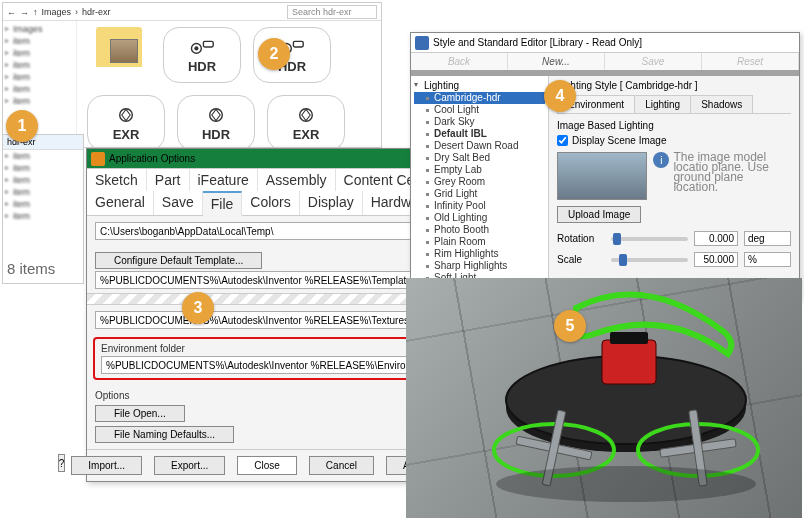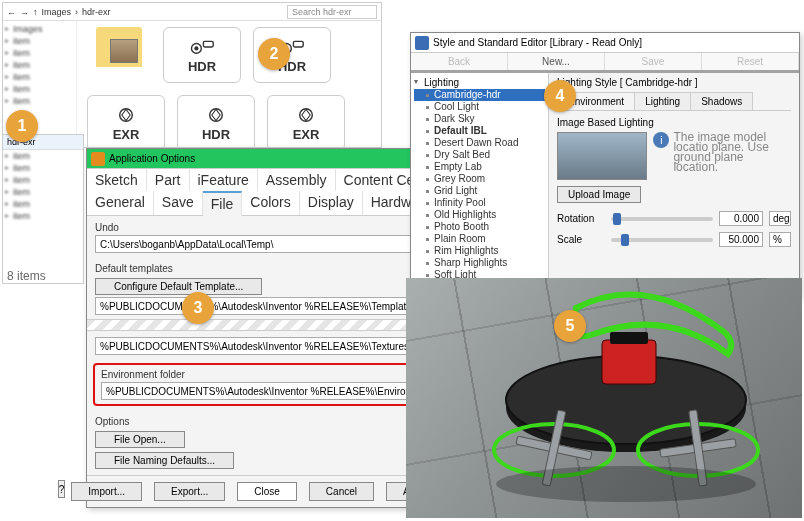--- a/index.html
+++ b/index.html
@@ -11,38 +11,38 @@
 
 .explorer { position: absolute; top: 2px; left: 2px; width: 380px; height: 146px; border: 1px solid #ccc; background: #fff; }
 .explorer .addr { height: 18px; border-bottom: 1px solid #ddd; display: flex; align-items: center; padding: 0 4px; font-size: 9px; color: #333; }
 .explorer .addr .crumb { padding: 0 4px; }
 .explorer .addr .search { margin-left: auto; border: 1px solid #ccc; padding: 1px 4px; width: 90px; font-size: 9px; color: #888; }
 .explorer .body { display: flex; height: calc(100% - 18px); }
 .explorer .tree { width: 74px; border-right: 1px solid #eee; padding: 2px; }
 .explorer .tree .node { font-size: 9px; color: #444; padding: 1px 0 1px 8px; position: relative; filter: blur(1.2px); }
 .explorer .tree .node:before { content: "▸"; position: absolute; left: 0; font-size: 8px; color: #888; }
 .explorer .files { flex: 1; display: flex; flex-wrap: wrap; gap: 12px; padding: 6px 10px; }
-.explorer .tile { width: 78px; height: 56px; border: 1px solid #ccc; border-radius: 6px; display: flex; flex-direction: column; align-items: center; justify-content: center; font-size: 13px; font-weight: 600; color: #333; }
+.explorer .tile { width: 78px; height: 56px; border: 1px solid #ccc; border-radius: 16px; display: flex; flex-direction: column; align-items: center; justify-content: center; font-size: 13px; font-weight: 600; color: #333; }
 .explorer .folder { width: 64px; height: 56px; display: flex; flex-direction: column; align-items: center; }
 .explorer .folder .ficon { width: 46px; height: 40px; background: #f6d97a; border-radius: 3px 3px 0 0; position: relative; }
 .explorer .folder .ficon .thumb { position:absolute; right:4px; bottom:4px; width:28px; height:24px; background:linear-gradient(#b6a080,#8a7050); border:1px solid #777;}
 
 .tile svg { width: 28px; height: 20px; }
 .tile .ext { margin-top: 2px; }
 
 
 .explorer2 { position: absolute; top: 134px; left: 2px; width: 82px; height: 150px; border: 1px solid #ccc; background: #fff; }
 .explorer2 .hdr { background:#eaf2fb; font-size:9px; padding:2px 4px; border-bottom:1px solid #ddd;}
 .explorer2 .node { font-size:9px; padding:1px 4px 1px 10px; color:#444; position:relative; filter:blur(1.2px);}
 .explorer2 .node:before{content:"▸"; position:absolute; left:2px; font-size:8px; color:#888;}
-.explorer2 .bot { position:absolute; bottom:0; left:4px; font-size:12px; color:#666;}
+.explorer2 .bot { position:absolute; bottom:6px; left:4px; font-size:15px; color:#666;}
 
 
 .appopt { position: absolute; top: 148px; left: 86px; width: 370px; border: 1px solid #888; background: #f4f4f4; box-shadow: 2px 2px 6px rgba(0,0,0,.2); }
-.appopt .title { background: #22c55e; height: 20px; display:flex; align-items:center; padding:0 4px; border-bottom:1px solid #ccc; }
+.appopt .title { background: #15803d; height: 20px; display:flex; align-items:center; padding:0 4px; border-bottom:1px solid #ccc; }
 .appopt .title .ticon { width:14px; height:14px; background:#e38b1c; border-radius:2px; margin-right:4px;}
 .appopt .tabs { background:#fff; border-bottom:1px solid #ccc;}
 .appopt .tabs .row { display:flex; }
 .appopt .tabs .tab { padding:3px 8px; font-size:14px; border-right:1px solid #e2e2e2; color:#333; }
 .appopt .tabs .tab.active { background:#f4f4f4; border-top:2px solid #5a9fd4; border-bottom:1px solid #f4f4f4; margin-bottom:-1px;}
 .appopt .sect { padding:6px 8px 4px; }
 .appopt .lbl { font-size:10px; color:#333; margin-bottom:2px; }
 .appopt .field { display:flex; gap:2px; }
 .appopt .field input { flex:1; border:1px solid #aaa; padding:2px 4px; font-size:10px; background:#fff; height:18px;}
 .appopt .field .fbtn { width:22px; height:18px; border:1px solid #888; background:#eee; display:flex;align-items:center;justify-content:center;}
@@ -50,21 +50,21 @@
 .appopt .torn { height:12px; background:repeating-linear-gradient(135deg,#e5e5e5 0 6px,#fff 6px 12px); border-top:1px solid #ccc; border-bottom:1px solid #ccc;}
 .appopt .envframe { border:2px solid #d11; border-radius:4px; padding:4px 6px; margin:4px 6px;}
 .appopt .foot { border-top:1px solid #ccc; padding:4px; display:flex; gap:6px; justify-content:flex-end;}
 .appopt .foot .btn { padding:3px 16px; }
 .appopt .foot .help { margin-right:auto; width:18px;height:18px;border:1px solid #888;background:#eee;display:flex;align-items:center;justify-content:center;}
 
 
 .sse { position:absolute; top:32px; left:410px; width:390px; border:1px solid #888; background:#f4f4f4; box-shadow:2px 2px 6px rgba(0,0,0,.2);}
 .sse .title { height:20px; background:#fff; display:flex; align-items:center; padding:0 4px; border-bottom:1px solid #ccc;}
 .sse .title .ticon{width:14px;height:14px;background:#3b6db5;border-radius:2px;margin-right:4px;}
-.sse .tb { display:flex; border-bottom:3px solid #a3a3a3; background:#f8f8f8;}
+.sse .tb { display:flex; border-bottom:6px solid #a3a3a3; background:#f8f8f8;font-style:italic;}
 .sse .tb .tbtn { flex:1; text-align:center; padding:3px 0; font-size:10px; border-right:1px solid #ddd; color:#555;}
 .sse .tb .tbtn.dis { color:#bbb; }
 .sse .body { display:flex; }
 .sse .tree { width:138px; border-right:1px solid #ccc; background:#fff; padding:3px; font-size:10px; max-height:238px; overflow:hidden;}
 .sse .tree .root { padding:1px 0 1px 10px; position:relative;}
 .sse .tree .root:before{content:"▾";position:absolute;left:0;font-size:8px;color:#666;}
 .sse .tree .item { padding:0 0 0 20px; line-height:12px; color:#333; position:relative;}
 .sse .tree .item:before{content:"";position:absolute;left:12px;top:5px;width:3px;height:3px;background:#888;}
 .sse .tree .item.sel { background:#2f6fbf; color:#fff; }
 .sse .tree .item.bold { font-weight:600; }
@@ -80,21 +80,21 @@
 .sse .preview .thumb { width:92px; height:48px; background:linear-gradient(#9fb7c8,#6a7a88); border:1px solid #888;}
 .sse .preview .info { display:flex; gap:4px; align-items:flex-start;}
 .sse .preview .info .icirc{width:16px;height:16px;border-radius:50%;background:#4a7ab8;color:#fff;display:flex;align-items:center;justify-content:center;font-size:10px;flex-shrink:0;}
 .sse .preview .info .itext{font-size:12px;color:#888;line-height:10px;max-width:120px;}
 .sse .upl { border:1px solid #888; background:#e9e9e9; padding:2px 10px; font-size:10px; display:inline-block; margin-bottom:8px;}
 .sse .srow { display:flex; align-items:center; gap:6px; margin-bottom:6px; font-size:10px;}
 .sse .srow .slabel{width:48px;}
 .sse .srow .slider{flex:1;height:4px;background:#ccc;border-radius:2px;position:relative;}
 .sse .srow .slider .sh{position:absolute;top:-4px;width:8px;height:12px;background:#3b6db5;border-radius:2px;}
 .sse .srow .sval{width:44px;border:1px solid #aaa;background:#fff;padding:1px 3px;text-align:right;}
-.sse .srow .sunit{width:22px;border:1px solid #aaa;background:#fff;padding:1px 3px;}
+.sse .srow .sunit{width:47px;border:1px solid #aaa;background:#fff;padding:1px 3px;}
 
 
 .render { position:absolute; top:278px; left:406px; width:396px; height:240px; background:linear-gradient(130deg,#a9aeaf 0%,#8f9494 40%,#6f7273 100%); overflow:hidden;}
 .render .grout { position:absolute; inset:0; background:
   repeating-linear-gradient(80deg, transparent 0 88px, rgba(0,0,0,.18) 88px 90px),
   repeating-linear-gradient(-10deg, transparent 0 120px, rgba(0,0,0,.12) 120px 122px);}
 .render svg{position:absolute;inset:0;}
 
 </style>
 </head>
@@ -203,30 +203,28 @@
       <div class="tab active">File</div>
       <div class="tab">Colors</div>
       <div class="tab">Display</div>
       <div class="tab">Hardware</div>
       <div class="tab">Prompts</div>
       <div class="tab">Drawing</div>
       <div class="tab">Not</div>
     </div>
   </div>
   <div class="sect">
-    <div class="lbl">Undo</div>
     <div class="field">
       <input value="C:\Users\boganb\AppData\Local\Temp\" style="">
       <div class="fbtn">
           <span>📁</span>
         </div>
     </div>
   </div>
   <div class="sect">
-    <div class="lbl">Default templates</div>
     <div class="btn">Configure Default Template...</div>
     <div class="field">
       <input value="%PUBLICDOCUMENTS%\Autodesk\Inventor %RELEASE%\Templates\%LANGUAGE%\" style="">
       <div class="fbtn">
           <span>📁</span>
         </div>
     </div>
   </div>
   <div class="torn"></div>
   <div class="sect">
@@ -279,37 +277,41 @@
           <div class="item sel">Cambridge-hdr</div>
           <div class="item">Cool Light</div>
           <div class="item">Dark Sky</div>
           <div class="item bold">Default IBL</div>
           <div class="item">Desert Dawn Road</div>
           <div class="item">Dry Salt Bed</div>
           <div class="item">Empty Lab</div>
           <div class="item">Grey Room</div>
           <div class="item">Grid Light</div>
           <div class="item">Infinity Pool</div>
-          <div class="item">Old Highlights</div>
+          <div class="item">Old Lighting</div>
           <div class="item">Photo Booth</div>
           <div class="item">Plain Room</div>
           <div class="item">Rim Highlights</div>
           <div class="item">Sharp Highlights</div>
           <div class="item">Soft Light</div>
           <div class="item">Stuttgart Courtyard</div>
         </div>
     </div>
     <div class="right">
       <div class="stylename">Lighting Style [ Cambridge-hdr ]</div>
       <div class="subtabs">
         <div class="st active">Environment</div>
         <div class="st">Lighting</div>
         <div class="st">Shadows</div>
       </div>
       <div class="group">Image Based Lighting</div>
+      <label class="chk">
+        <input type="checkbox" checked="" style="">
+        <span>Display Scene Image</span>
+      </label>
       <div class="preview">
         <div class="thumb"></div>
         <div class="info">
           <div class="icirc">i</div>
           <div class="itext">The image model locatio plane. Use ground plane location.</div>
         </div>
       </div>
       <div class="upl">Upload Image</div>
       <div class="srow">
         <div class="slabel">Rotation</div>

